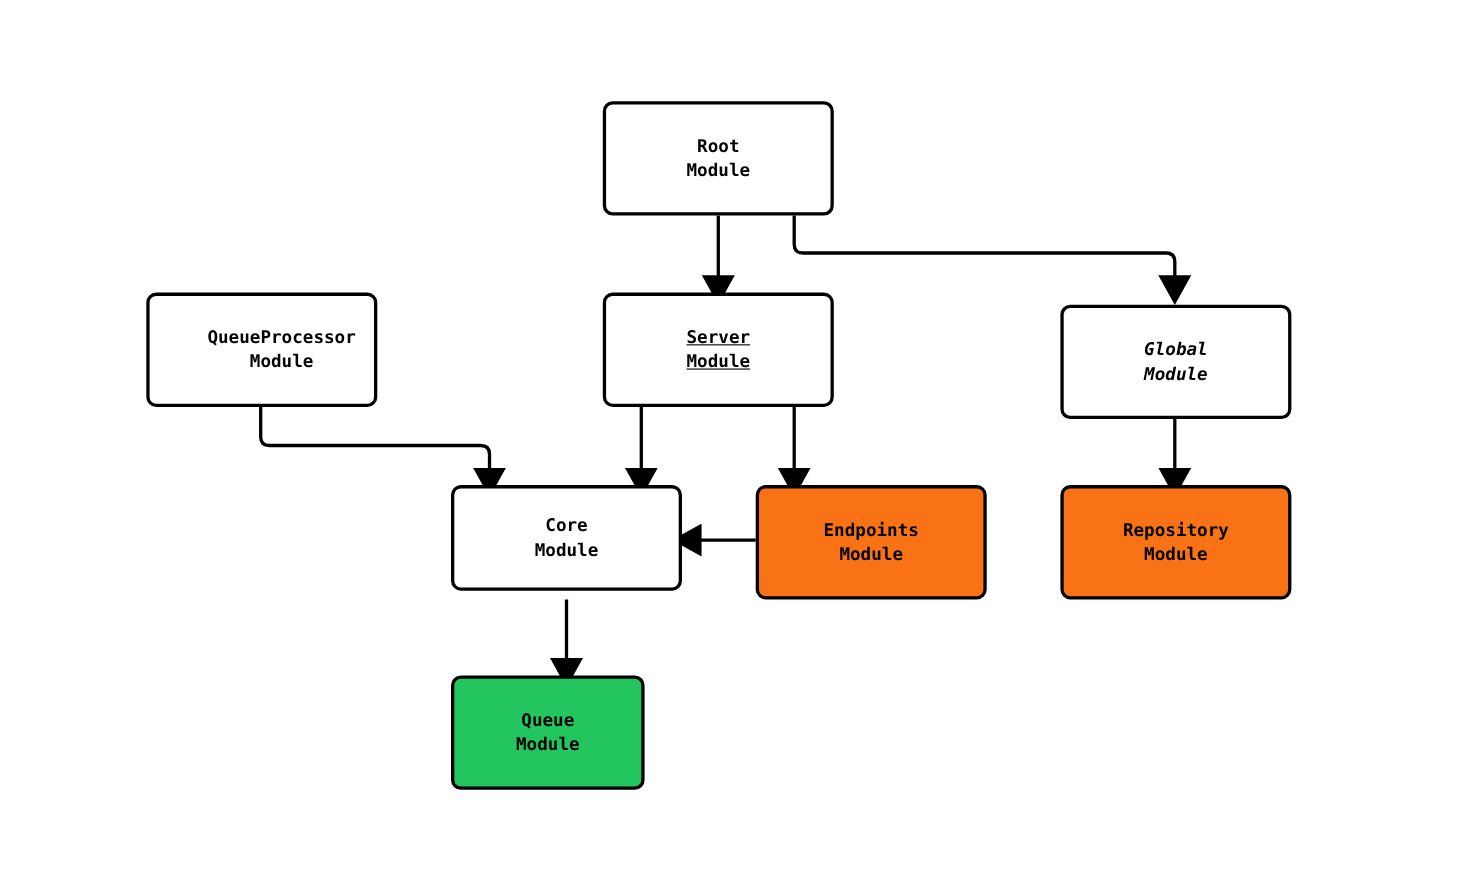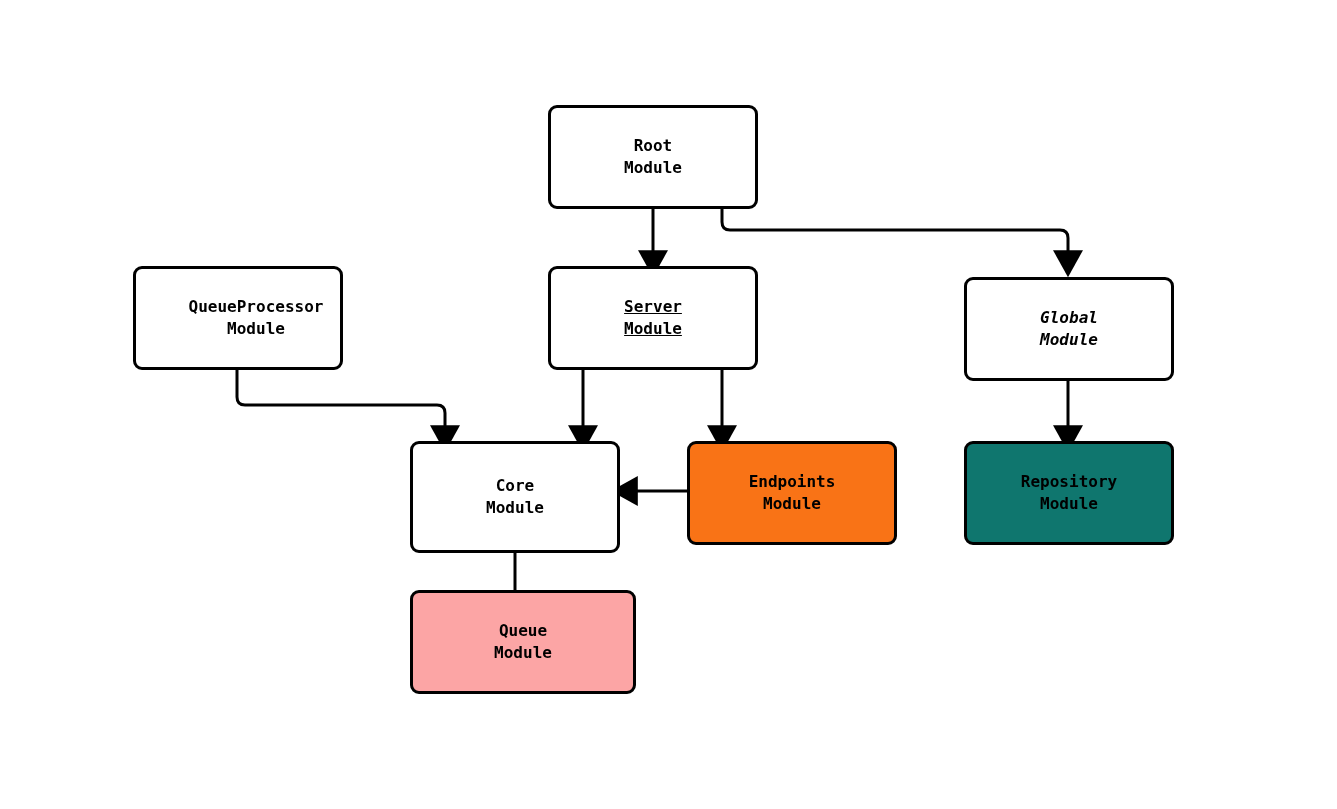--- a/index.html
+++ b/index.html
@@ -87,53 +87,53 @@
 
     <g>
       <path d="M 1068,370 L 1068,427" fill="none" stroke="#000000" stroke-width="3" marker-end="url(#arrow-down)"></path>
     </g>
 
     <g>
       <path d="M 515,545 L 515,600" fill="none" stroke="#000000" stroke-width="3" marker-end="url(#arrow-down)"></path>
     </g>
   </svg>
 
-  <div class="node-box" style="left: 548px; top: 92px; width: 210px; height: 104px; border-radius: 9px; border-width: 3px; border-color: rgb(0, 0, 0); background: rgb(255, 255, 255); margin-top: 13px;">
+  <div class="node-box" style="left: 548px; top: 92px; width: 210px; height: 104px; border-radius: 9px; border-width: 3px; border-color: rgb(0, 0, 0); background: rgb(255, 255, 255);">
     <span class="node-label">Root
 Module</span>
   </div>
 
   <div class="node-box" style="left: 133px; top: 266px; width: 210px; height: 104px; border-radius: 9px; border-width: 3px; border-color: rgb(0, 0, 0); background: rgb(255, 255, 255); padding-left: 36px;">
     <span class="node-label">QueueProcessor
 Module</span>
   </div>
 
   <div class="node-box" style="left: 548px; top: 266px; width: 210px; height: 104px; border-radius: 9px; border-width: 3px; border-color: rgb(0, 0, 0); background: rgb(255, 255, 255); text-decoration: underline;">
     <span class="node-label">Server
 Module</span>
   </div>
 
   <div class="node-box" style="left: 964px; top: 277px; width: 210px; height: 104px; border-radius: 9px; border-width: 3px; border-color: rgb(0, 0, 0); background: rgb(255, 255, 255); font-style: italic;">
     <span class="node-label">Global
 Module</span>
   </div>
 
-  <div class="node-box" style="left: 410px; top: 441px; width: 210px; height: 112px; border-radius: 9px; border-width: 3px; border-color: rgb(0, 0, 0); background: rgb(255, 255, 255);">
+  <div class="node-box" style="left: 410px; top: 441px; width: 210px; height: 96px; border-radius: 9px; border-width: 3px; border-color: rgb(0, 0, 0); background: rgb(255, 255, 255);">
     <span class="node-label">Core
 Module</span>
   </div>
 
   <div class="node-box" style="left: 687px; top: 441px; width: 210px; height: 104px; border-radius: 9px; border-width: 3px; border-color: rgb(0, 0, 0); background: #f97316;">
     <span class="node-label">Endpoints
 Module</span>
   </div>
 
-  <div class="node-box" style="left: 964px; top: 441px; width: 210px; height: 104px; border-radius: 9px; border-width: 3px; border-color: rgb(0, 0, 0); background: #0f766e;">
+  <div class="node-box" style="left: 964px; top: 441px; width: 210px; height: 104px; border-radius: 9px; border-width: 3px; border-color: rgb(0, 0, 0); background: #f97316;">
     <span class="node-label">Repository
 Module</span>
   </div>
 
-  <div class="node-box" style="left: 410px; top: 590px; width: 226px; height: 104px; border-radius: 9px; border-width: 3px; border-color: rgb(0, 0, 0); background: #fca5a5;">
+  <div class="node-box" style="left: 410px; top: 614px; width: 176px; height: 104px; border-radius: 9px; border-width: 3px; border-color: rgb(0, 0, 0); background: #22c55e;">
     <span class="node-label">Queue
 Module</span>
   </div>
 
 </div>
 
 </body></html>

